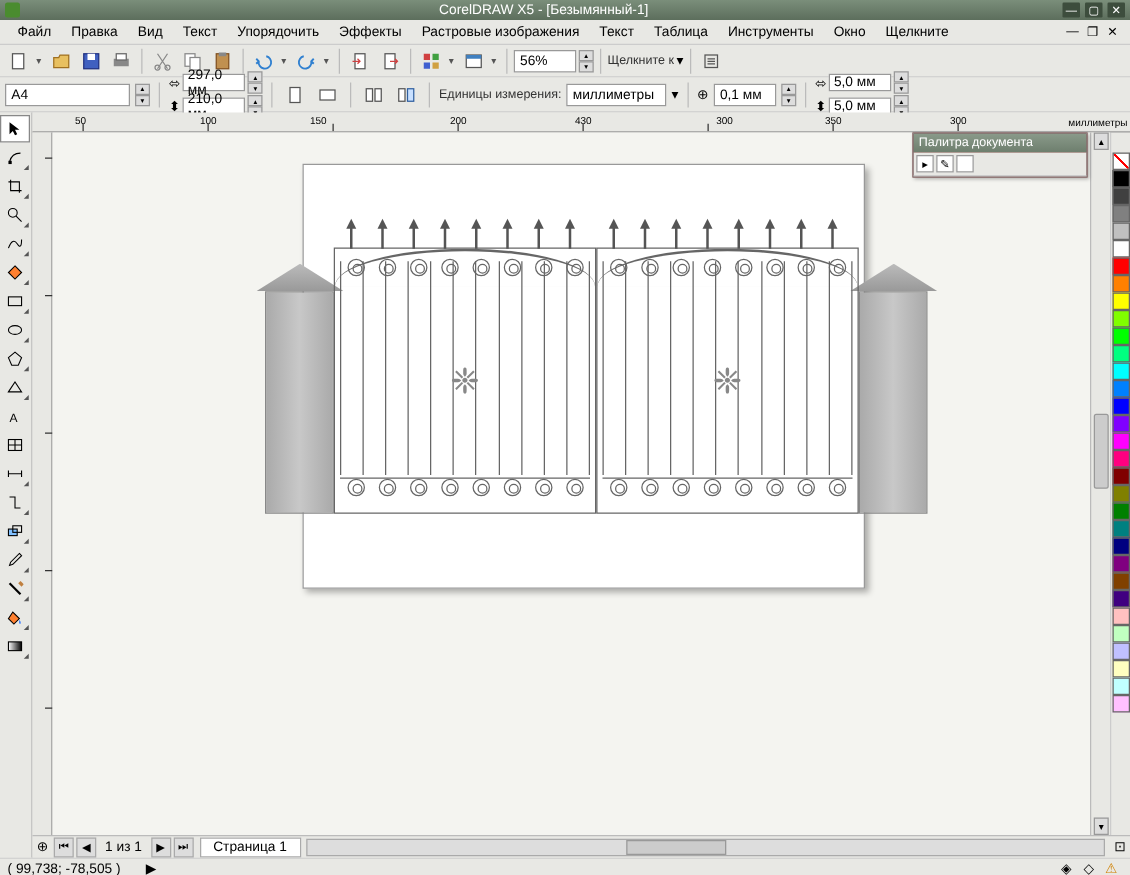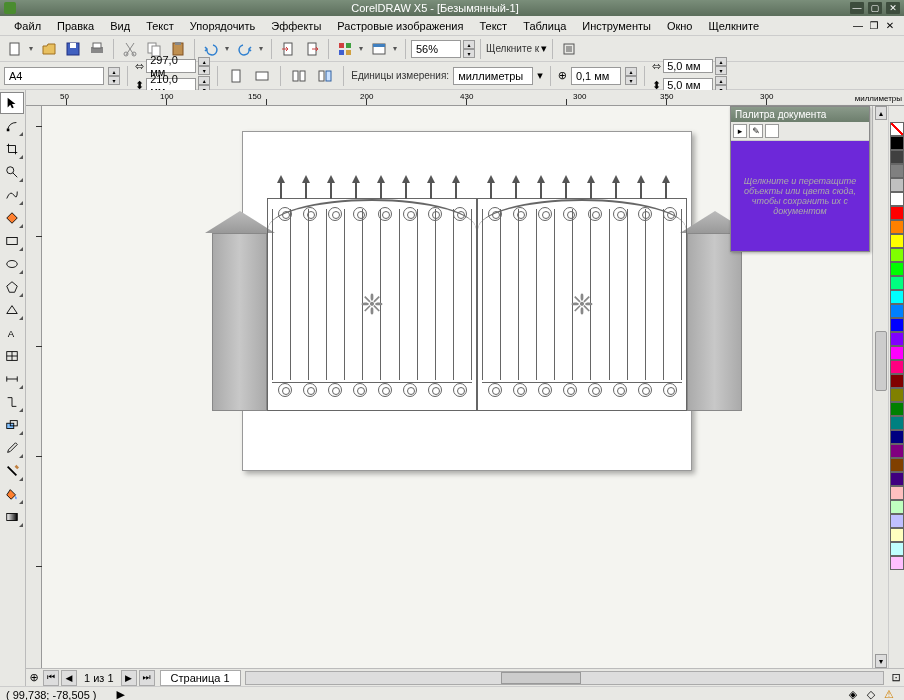--- a/index.html
+++ b/index.html
@@ -74,21 +74,21 @@
 .pagenav .navbtn { width:16px;height:16px;border:1px solid #aaa;background:#ddd;display:flex;align-items:center;justify-content:center;font-size:9px;margin:0 1px; }
 .pagenav .pagetab { padding:0 10px;height:16px;border:1px solid #aaa;background:#fff;display:flex;align-items:center;margin-left:4px; }
 .pagenav .pagecount { padding:0 6px; }
 .pagenav .hscroll { flex:1;margin:0 4px;height:14px;background:#ddd;border:1px solid #aaa;position:relative; }
 .pagenav .hscroll .hthumb { position:absolute;left:40%;width:80px;height:12px;background:#ccc;border:1px solid #999; }
 .pagenav .navicon { width:16px;height:16px;display:flex;align-items:center;justify-content:center; }
 .statusbar { height:16px;background:#e8e8e4;display:flex;align-items:center;font-size:10px;padding:0 6px;border-top:1px solid #ccc; }
 .statusbar .coords { margin-right:20px; }
 .statusbar .sep2 { flex:1; }
 .statusbar .sicon { width:14px;height:14px;margin:0 2px;display:flex;align-items:center;justify-content:center; }
-.docker { position:absolute;right:34px;top:106px;width:140px;background:#6d28d9;border:1px solid #888;box-shadow:1px 1px 3px rgba(0,0,0,0.3); }
+.docker { position:absolute;right:34px;top:106px;width:140px;background:#7f1d1d;border:1px solid #888;box-shadow:1px 1px 3px rgba(0,0,0,0.3); }
 .docker .dhdr { background:linear-gradient(#8a9a8a,#6d7e6d);color:#fff;font-size:10px;padding:2px 4px;height:15px; }
 .docker .dtools { background:#e8e8e4;padding:2px;display:flex;gap:2px;border-bottom:1px solid #ccc; }
 .docker .dtbtn { width:14px;height:14px;border:1px solid #999;background:#fff;font-size:9px;display:flex;align-items:center;justify-content:center; }
 .docker .dbody { height:110px;padding:10px;color:#aaa;font-size:9px;font-style:italic;text-align:center;display:flex;align-items:center; }
 </style>
 </head>
 <body>
 
 <div class="titlebar">
   <div class="appicon"></div>
@@ -660,14 +660,13 @@
   <div class="sicon" style="color:#d08000">⚠</div>
 </div>
 
 <div class="docker">
   <div class="dhdr">Палитра документа</div>
   <div class="dtools">
     <div class="dtbtn">▸</div>
     <div class="dtbtn">✎</div>
     <div class="dtbtn noswatch"></div>
   </div>
-  <div class="dbody">Щелкните и перетащите объекты или цвета сюда, чтобы сохранить их с документом</div>
 </div>
 
 </body></html>

